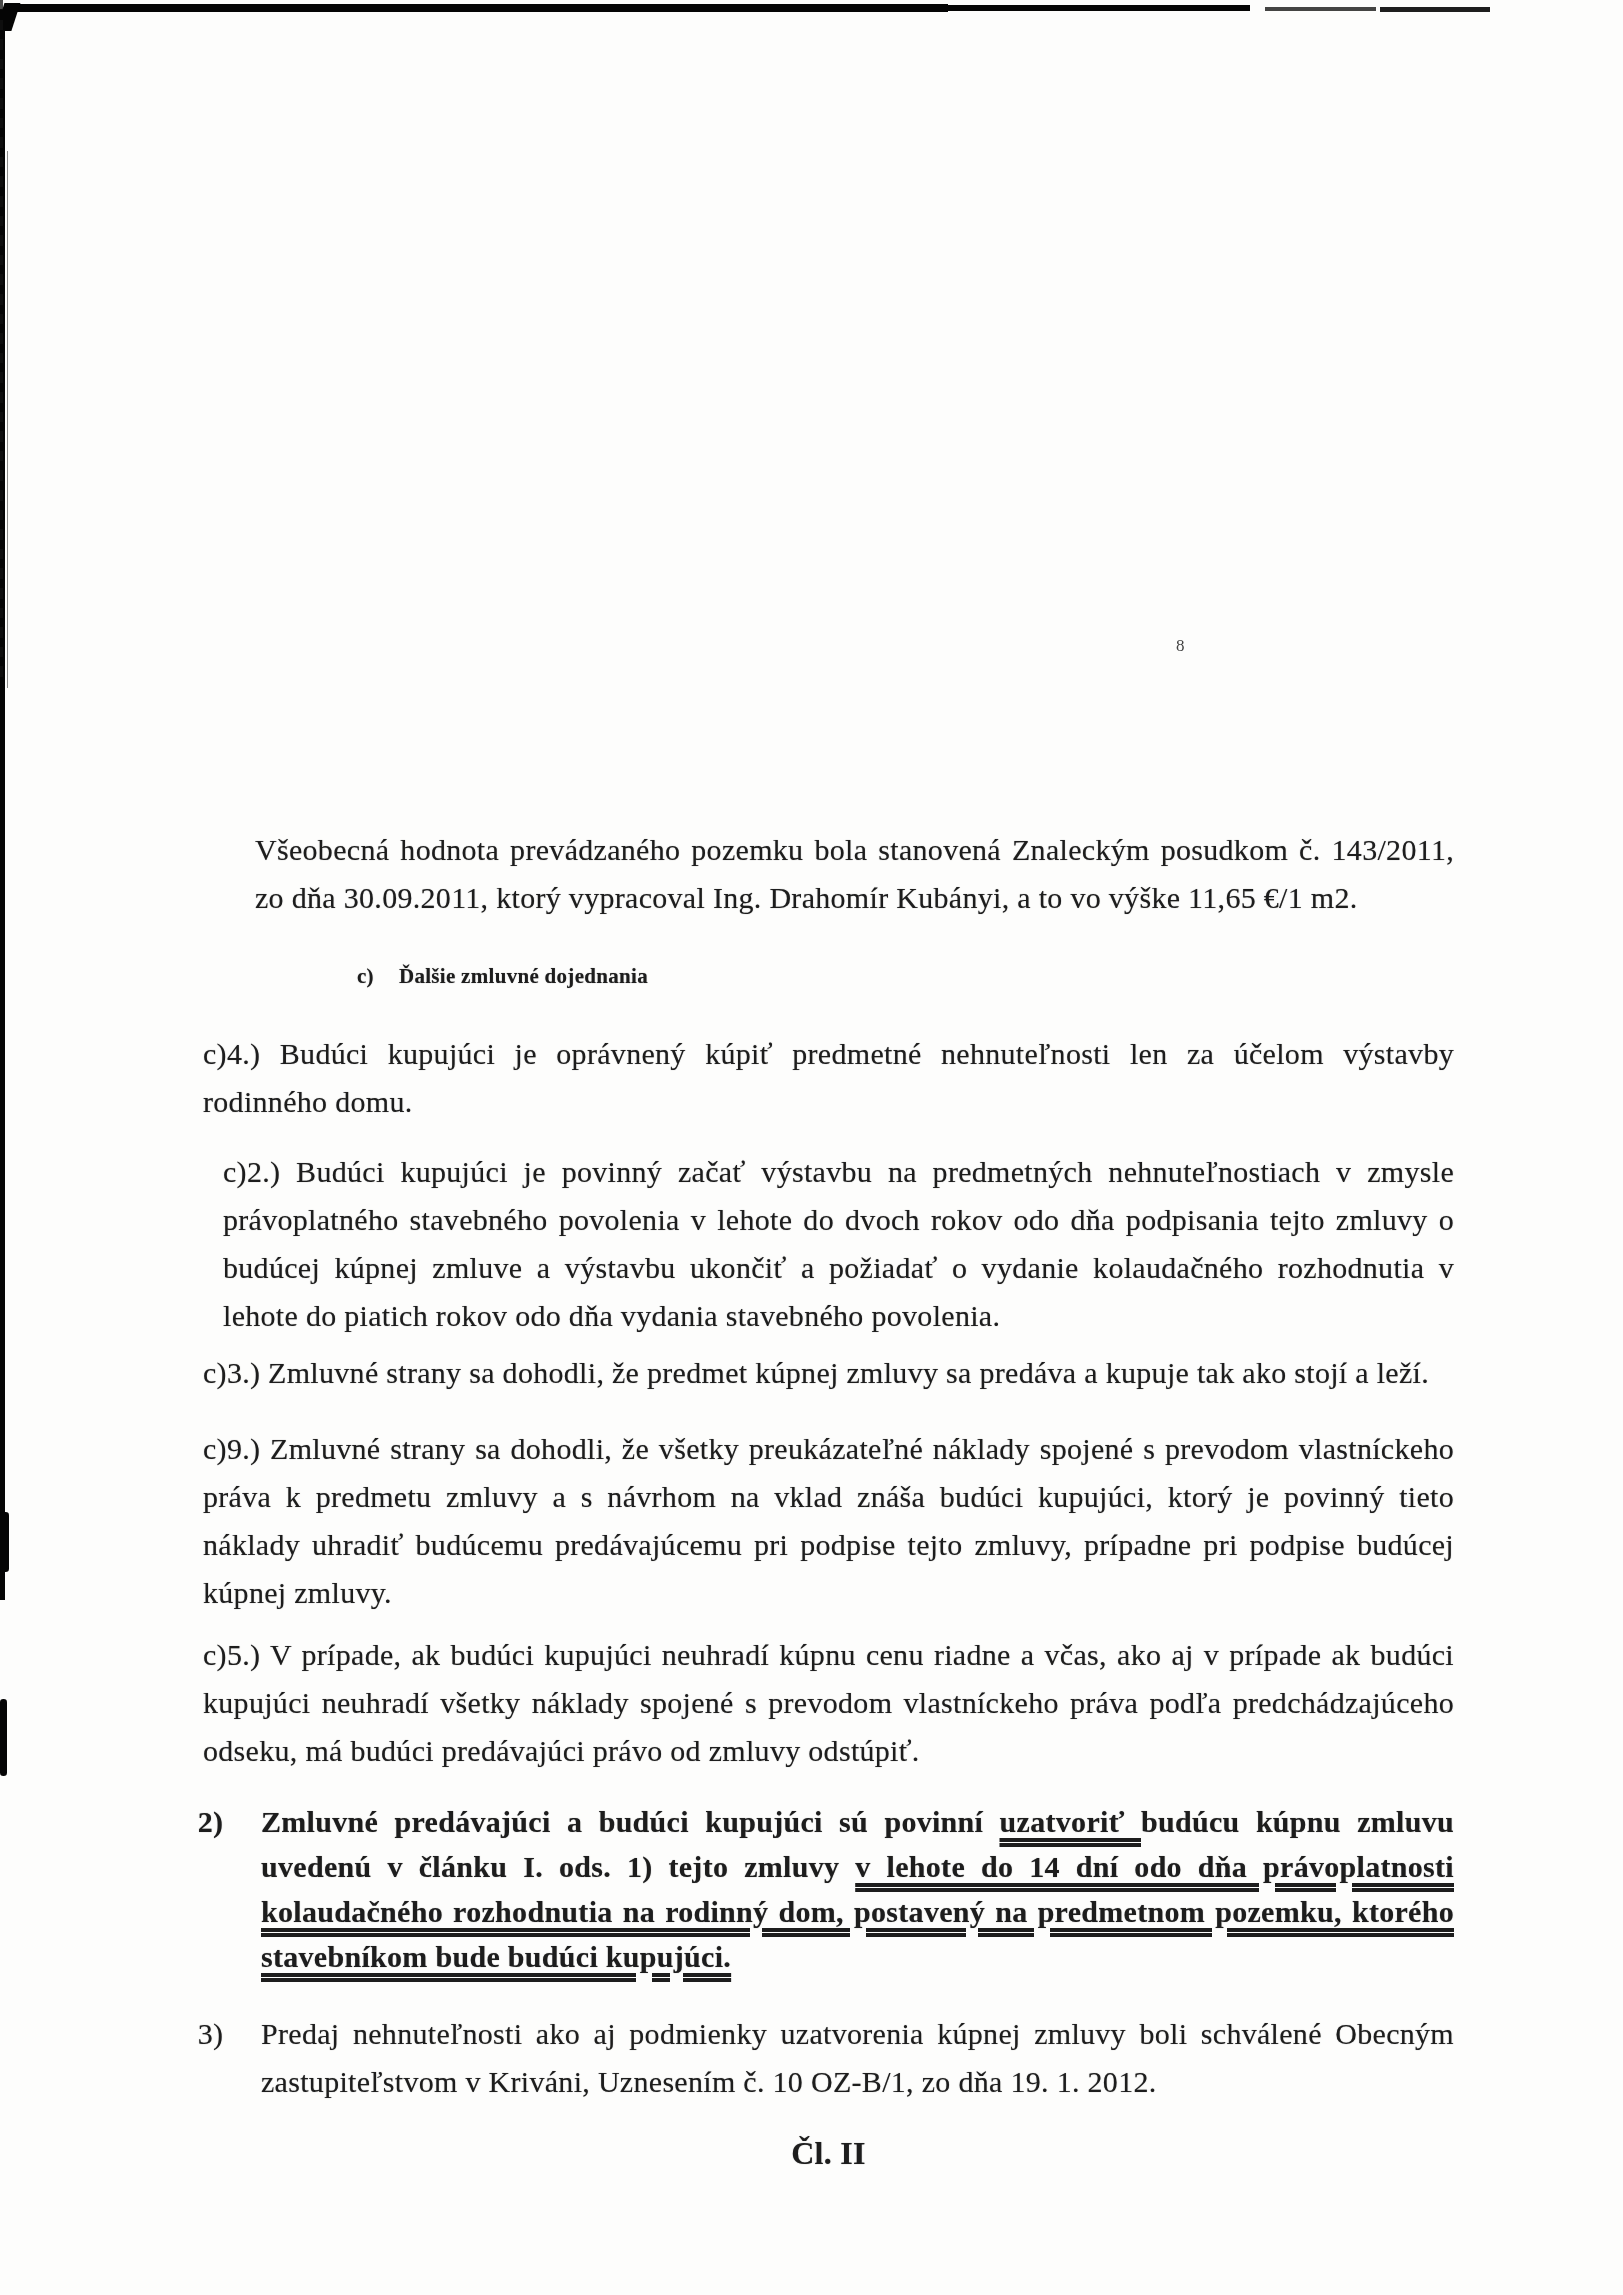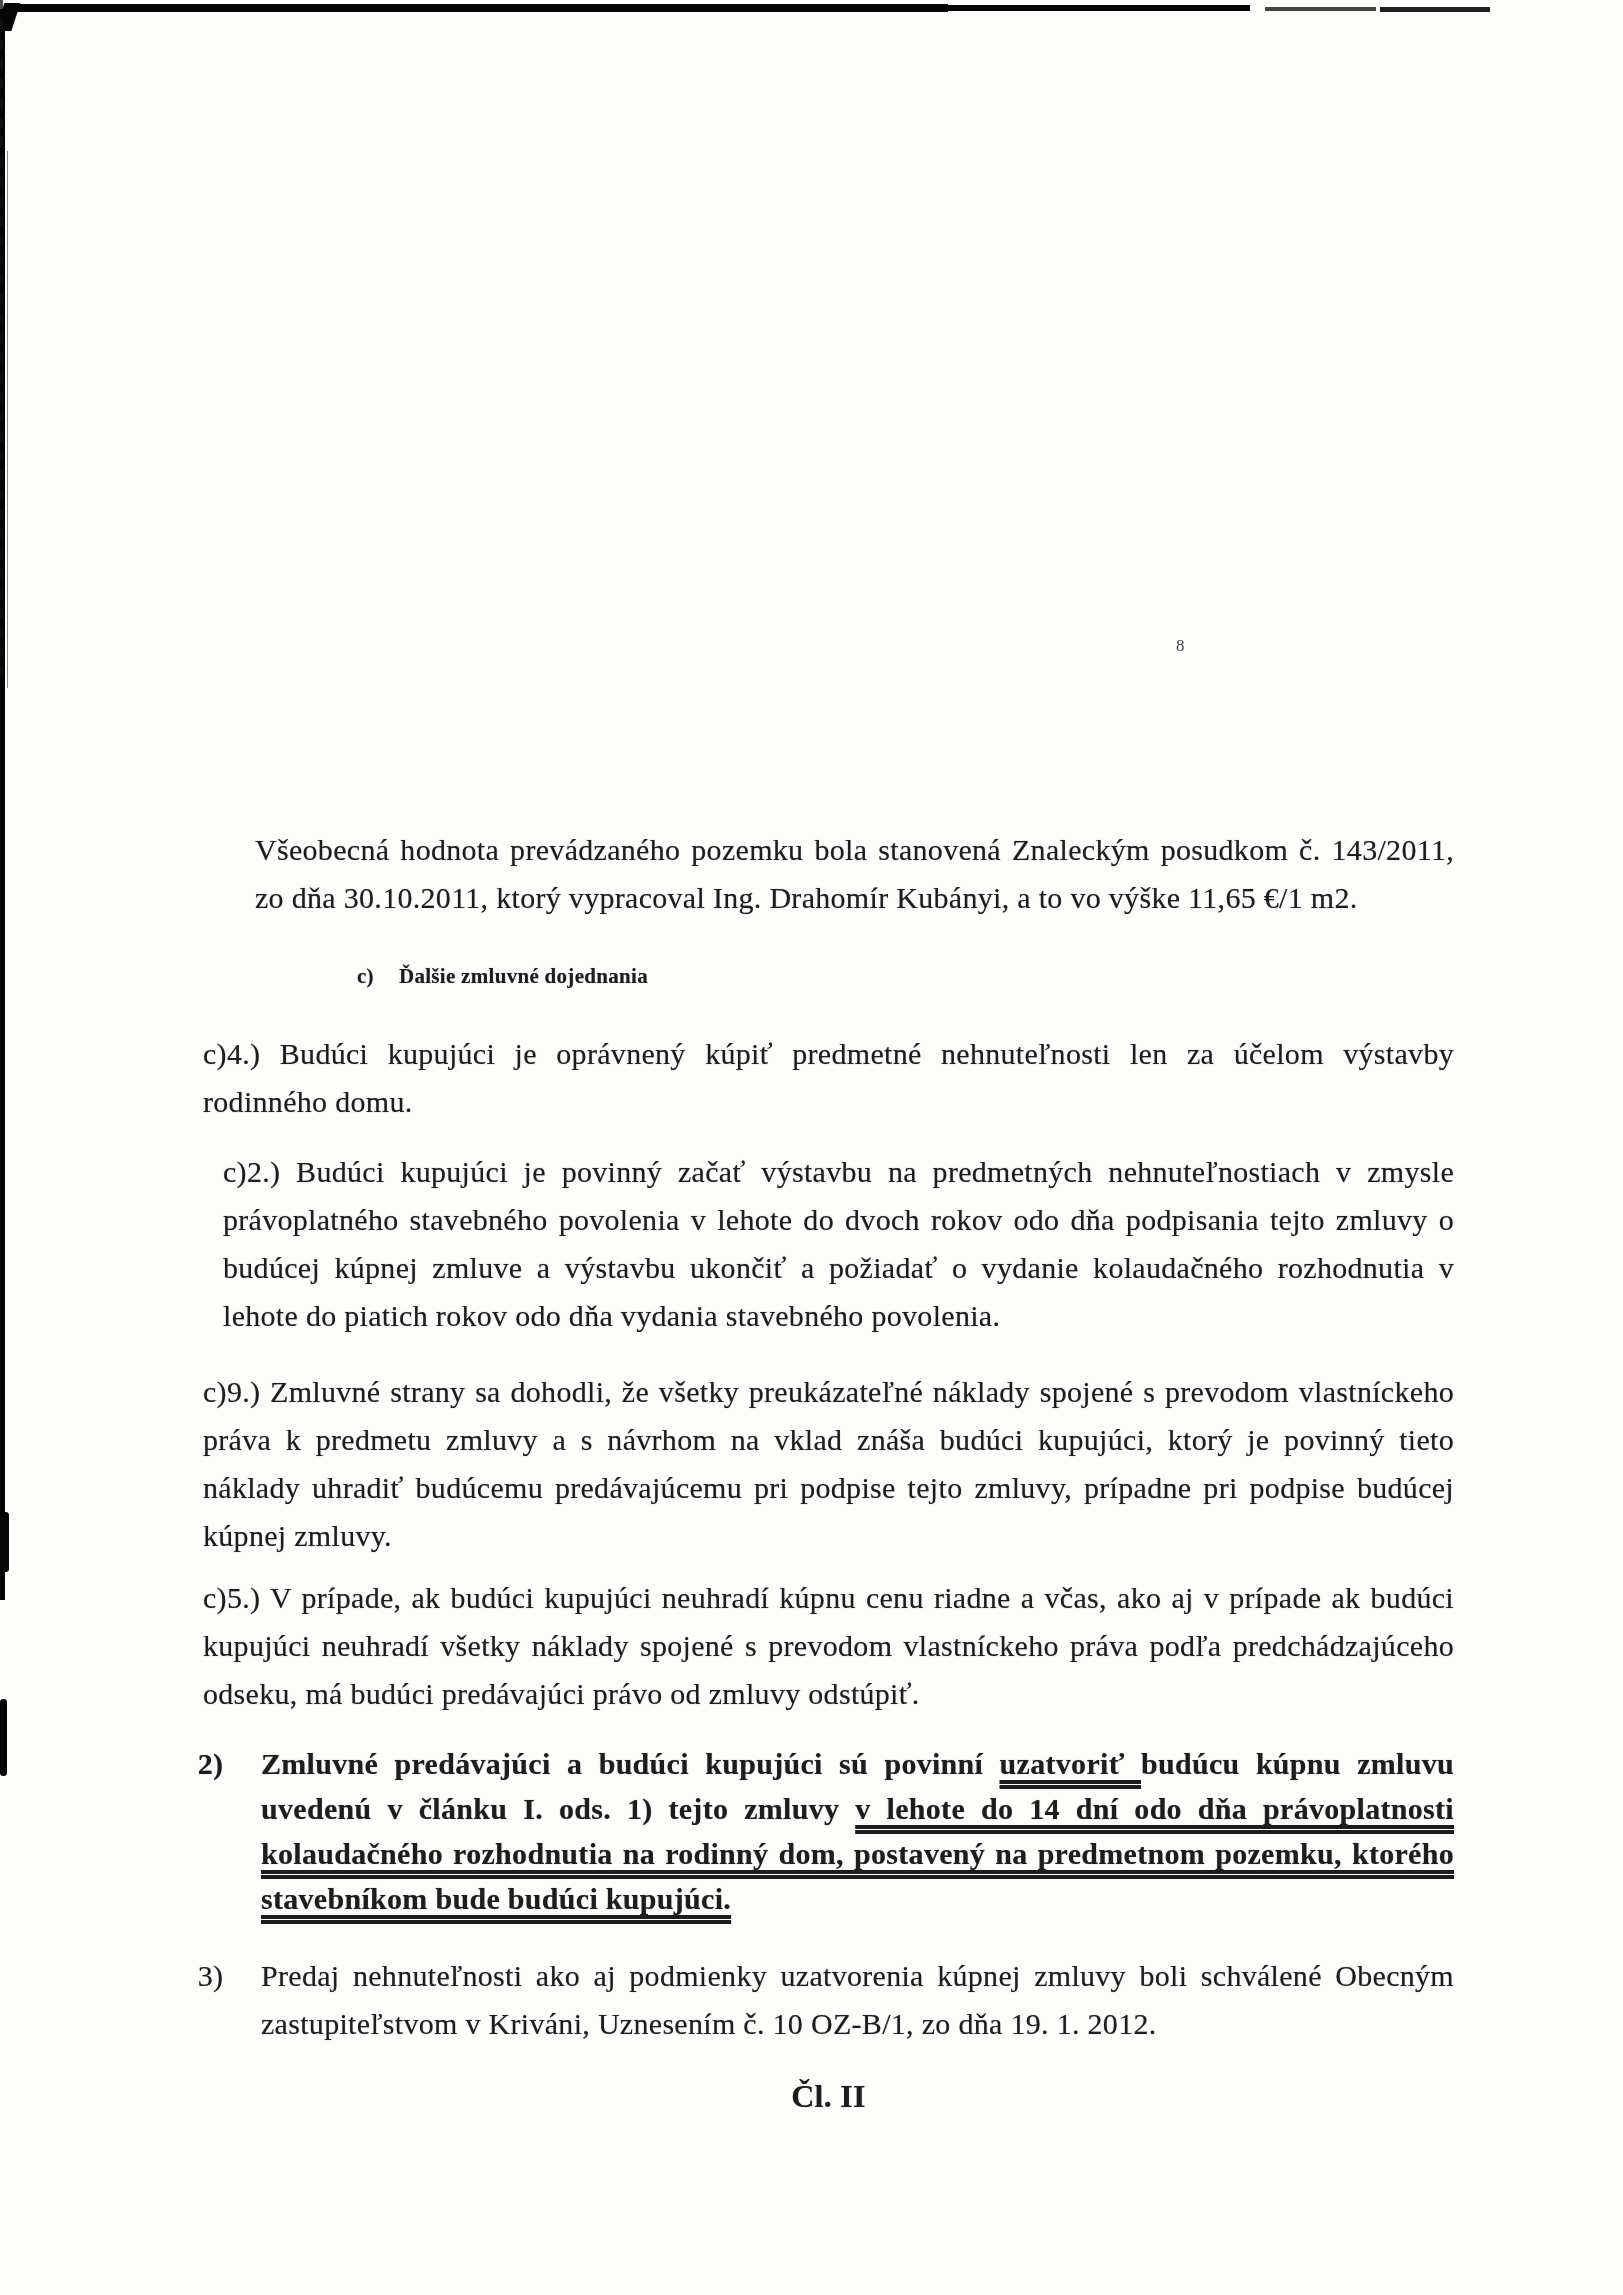--- a/index.html
+++ b/index.html
@@ -108,30 +108,31 @@
   <div class="artifact corner-mark"></div>
   <div class="artifact left-strip-top"></div>
   <div class="left-strip-bottom"></div>
   <div class="artifact left-hairline"></div>
   <div class="artifact left-blob-1"></div>
   <div class="artifact left-blob-2"></div>
   <span class="superscript-mark">8</span>
 
   <div class="content">
 
-    <p class="intro">Všeobecná hodnota prevádzaného pozemku bola stanovená Znaleckým posudkom č. 143/2011, zo dňa 30.10.2011, ktorý vypracoval Ing. Drahomír Kubányi, a to vo výške 11,65 €/1 m2.</p>
+    <p class="intro">Všeobecná hodnota prevádzaného pozemku bola stanovená Znaleckým posudkom č. 143/2011, zo dňa 30.09.2011, ktorý vypracoval Ing. Drahomír Kubányi, a to vo výške 11,65 €/1 m2.</p>
 
     <div class="heading-c">
       <span class="h-label">c)</span><span>Ďalšie zmluvné dojednania</span>
     </div>
 
     <p class="clause-c1">c)4.) Budúci kupujúci je oprávnený kúpiť predmetné nehnuteľnosti len za účelom výstavby rodinného domu.</p>
 
     <p class="clause-c2">c)2.) Budúci kupujúci je povinný začať výstavbu na predmetných nehnuteľnostiach v zmysle právoplatného stavebného povolenia v lehote do dvoch rokov odo dňa podpisania tejto zmluvy o budúcej kúpnej zmluve a výstavbu ukončiť a požiadať o vydanie kolaudačného rozhodnutia v lehote do piatich rokov odo dňa vydania stavebného povolenia.</p>
 
+    <p class="clause-c3">c)3.) Zmluvné strany sa dohodli, že predmet kúpnej zmluvy sa predáva a kupuje tak ako stojí a leží.</p>
 
     <p class="clause-c4">c)9.) Zmluvné strany sa dohodli, že všetky preukázateľné náklady spojené s prevodom vlastníckeho práva k predmetu zmluvy a s návrhom na vklad znáša budúci kupujúci, ktorý je povinný tieto náklady uhradiť budúcemu predávajúcemu pri podpise tejto zmluvy, prípadne pri podpise budúcej kúpnej zmluvy.</p>
 
     <p class="clause-c5">c)5.) V prípade, ak budúci kupujúci neuhradí kúpnu cenu riadne a včas, ako aj v prípade ak budúci kupujúci neuhradí všetky náklady spojené s prevodom vlastníckeho práva podľa predchádzajúceho odseku, má budúci predávajúci právo od zmluvy odstúpiť.</p>
 
     <p class="hang item-2">
       <span class="num">2)</span><span>Zmluvné predávajúci a budúci kupujúci sú povinní </span><span class="ul-seg">uzatvoriť </span><span>budúcu kúpnu zmluvu uvedenú v článku I. ods. 1) tejto zmluvy </span><span class="ul-seg">v lehote do 14 dní odo dňa právoplatnosti kolaudačného rozhodnutia na rodinný dom, postavený na predmetnom pozemku, ktorého stavebníkom bude budúci kupujúci.</span>
     </p>
 
     <p class="hang item-3">

